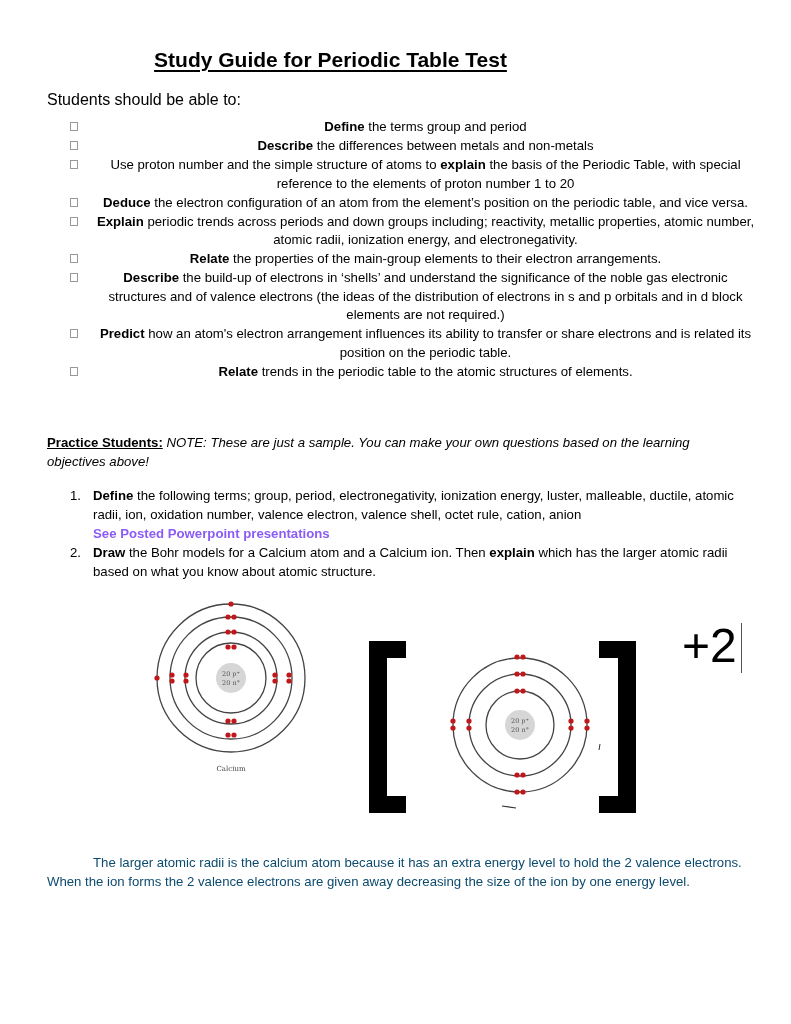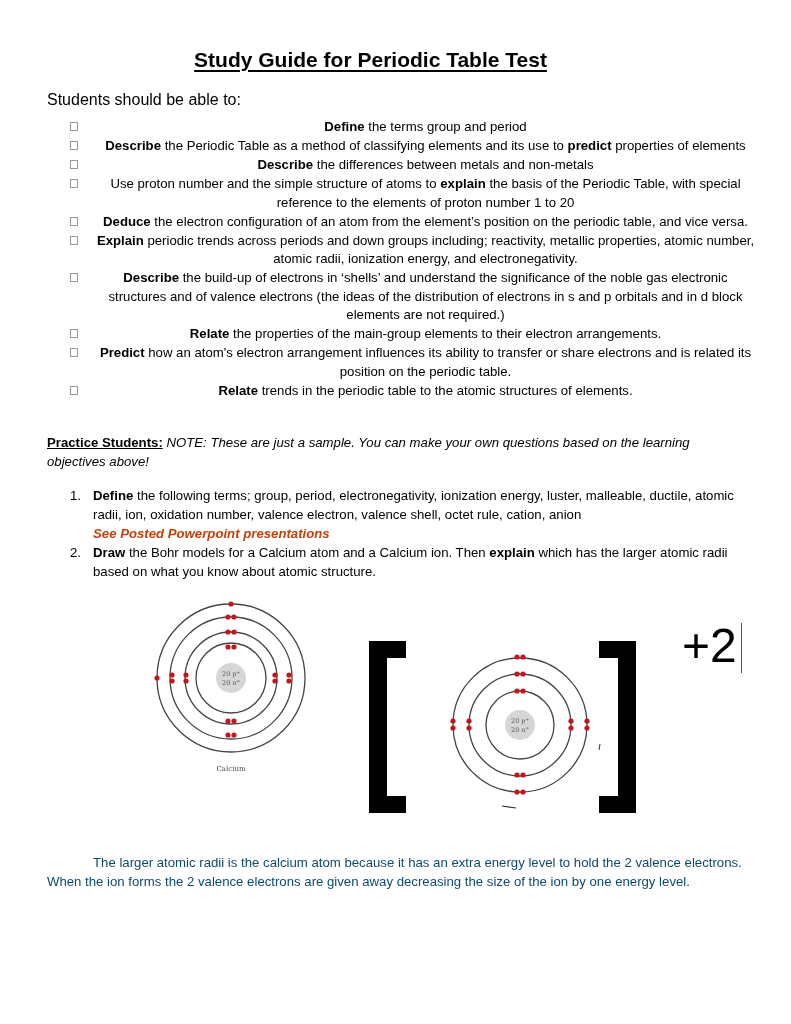--- a/index.html
+++ b/index.html
@@ -1,32 +1,32 @@
 <!DOCTYPE html>
 <html><head>
 <meta charset="utf-8">
 <style>
   html, body { margin: 0; padding: 0; background: #ffffff; }
   body { width: 791px; height: 1024px; position: relative; overflow: hidden;
          font-family: "Liberation Sans", sans-serif; color: #000; }
   .page { position: absolute; left: 0; top: 0; width: 791px; height: 1024px; }
   .title { position: absolute; left: 0; width: 661px; top: 48px; text-align: center;
-           font-size: 21px; font-weight: bold; text-decoration: underline; text-underline-offset: 3px; padding-left: 40px; }
+           font-size: 21px; font-weight: bold; text-decoration: underline; text-underline-offset: 3px; }
   .intro { position: absolute; left: 47px; top: 91px; font-size: 16px; }
   .obj-list { position: absolute; left: 68px; top: 118px; width: 690px; margin: 0; padding: 0; list-style: none; text-align: center; }
   .obj-item { position: relative; padding-left: 25px; font-size: 13.2px; line-height: 18.6px; margin-bottom: 0.4px; }
   .obj-box { position: absolute; left: 2px; top: 4px; width: 8px; height: 9px; border: 1px solid #999; box-sizing: border-box; }
   b { font-weight: bold; }
   .pq { position: absolute; left: 47px; top: 433px; width: 700px; font-size: 13.2px; line-height: 19px; }
   .pq-head { font-weight: bold; text-decoration: underline; }
   .pq-note { font-style: italic; }
   .q-list { position: absolute; left: 70px; top: 486px; width: 680px; margin: 0; padding: 0; list-style: none; }
   .q-item { position: relative; padding-left: 23px; font-size: 13.2px; line-height: 19px; }
   .q-num { position: absolute; left: 0; top: 0; }
-  .red-bold { color: #c2410c; font-weight: bold; font-style: italic; }
+  .red-bold { color: #8b5cf6; font-weight: bold; }
   .diagram { position: absolute; }
   .answer { position: absolute; left: 47px; top: 853px; width: 720px; font-size: 13.2px; line-height: 19px; color: #0c4a6e; }
   .answer .indent { display: inline-block; width: 46px; }
   .bracket { position: absolute; background: #000; }
   .charge { position: absolute; left: 682px; top: 618px; font-size: 48px; font-family: "Liberation Sans", sans-serif; }
   .cursor-bar { position: absolute; left: 741px; top: 623px; width: 1px; height: 50px; background: #555; }
 </style>
 </head>
 <body>
 
@@ -35,45 +35,41 @@
   <div class="title">Study Guide for Periodic Table Test</div>
   <div class="intro">Students should be able to:</div>
 
   <ul class="obj-list">
     <li class="obj-item">
       <span class="obj-box"></span>
       <b>Define</b><span> the terms group and period</span>
     </li>
     <li class="obj-item">
       <span class="obj-box"></span>
-      <b>Describe</b><span> the Periodic Table as a method of classifying elements and its use to </span><b>predict</b><span> properties of elements</span>
-    </li>
-    <li class="obj-item">
-      <span class="obj-box"></span>
       <b>Describe</b><span> the differences between metals and non-metals</span>
     </li>
     <li class="obj-item">
       <span class="obj-box"></span>
       <span>Use proton number and the simple structure of atoms to </span><b>explain</b><span> the basis of the Periodic Table, with special reference to the elements of proton number 1 to 20</span>
     </li>
     <li class="obj-item">
       <span class="obj-box"></span>
       <b>Deduce</b><span> the electron configuration of an atom from the element’s position on the periodic table, and vice versa.</span>
     </li>
     <li class="obj-item">
       <span class="obj-box"></span>
       <b>Explain</b><span> periodic trends across periods and down groups including; reactivity, metallic properties, atomic number, atomic radii, ionization energy, and electronegativity.</span>
     </li>
     <li class="obj-item">
       <span class="obj-box"></span>
-      <b>Describe</b><span> the build-up of electrons in ‘shells’ and understand the significance of the noble gas electronic structures and of valence electrons (the ideas of the distribution of electrons in s and p orbitals and in d block elements are not required.)</span>
+      <b>Relate</b><span> the properties of the main-group elements to their electron arrangements.</span>
     </li>
     <li class="obj-item">
       <span class="obj-box"></span>
-      <b>Relate</b><span> the properties of the main-group elements to their electron arrangements.</span>
+      <b>Describe</b><span> the build-up of electrons in ‘shells’ and understand the significance of the noble gas electronic structures and of valence electrons (the ideas of the distribution of electrons in s and p orbitals and in d block elements are not required.)</span>
     </li>
     <li class="obj-item">
       <span class="obj-box"></span>
       <b>Predict</b><span> how an atom's electron arrangement influences its ability to transfer or share electrons and is related its position on the periodic table.</span>
     </li>
     <li class="obj-item">
       <span class="obj-box"></span>
       <b>Relate</b><span> trends in the periodic table to the atomic structures of elements.</span>
     </li>
   </ul>

